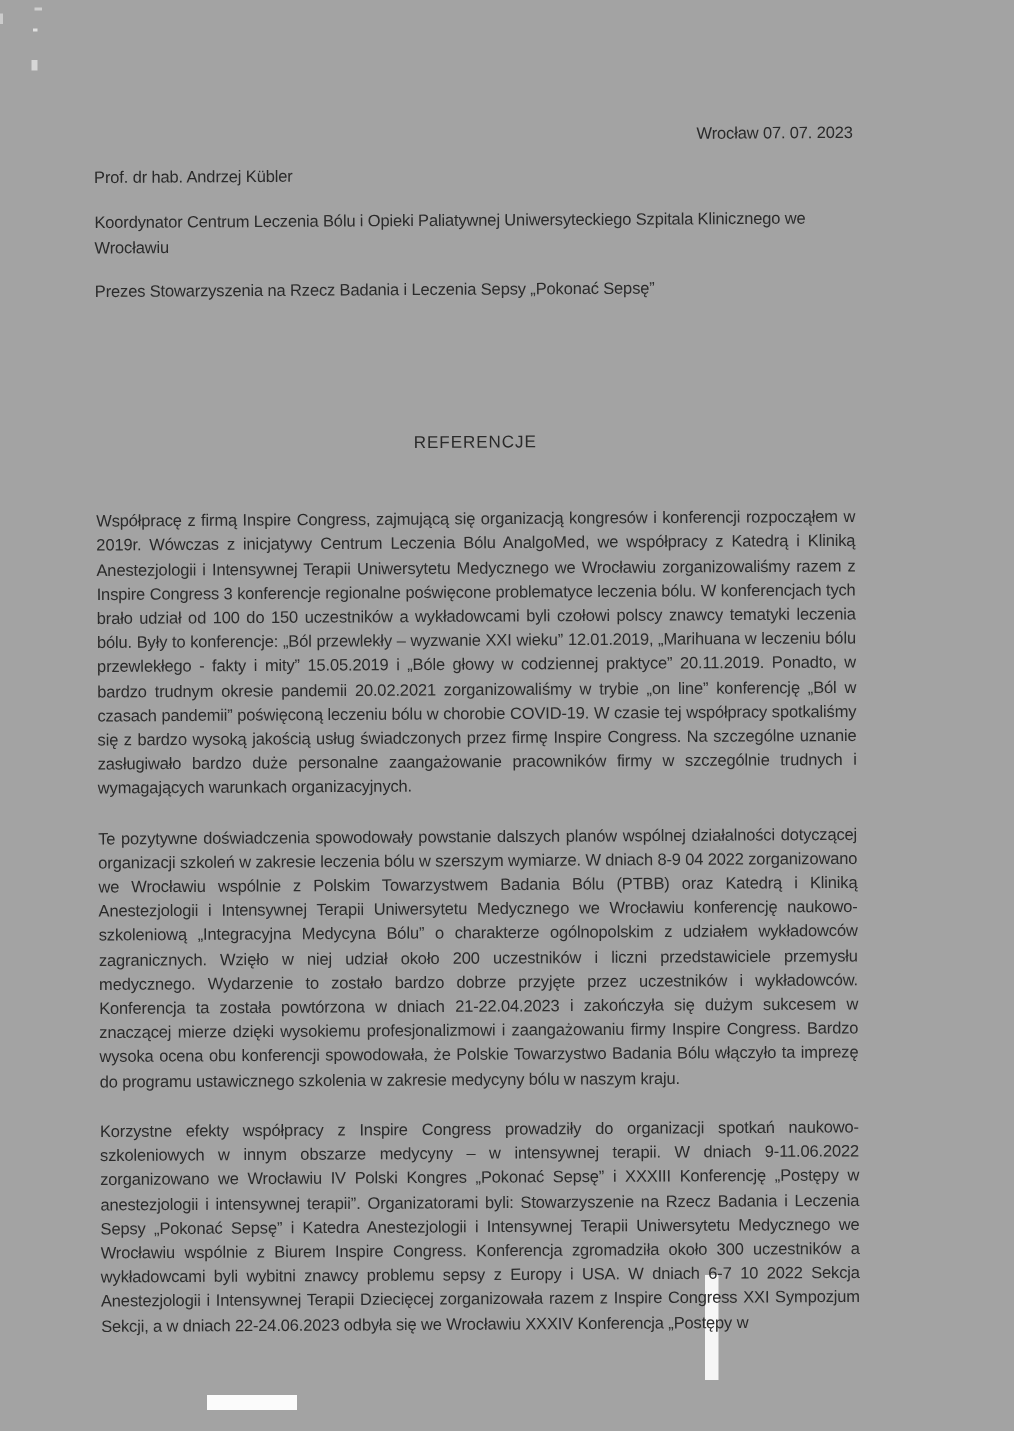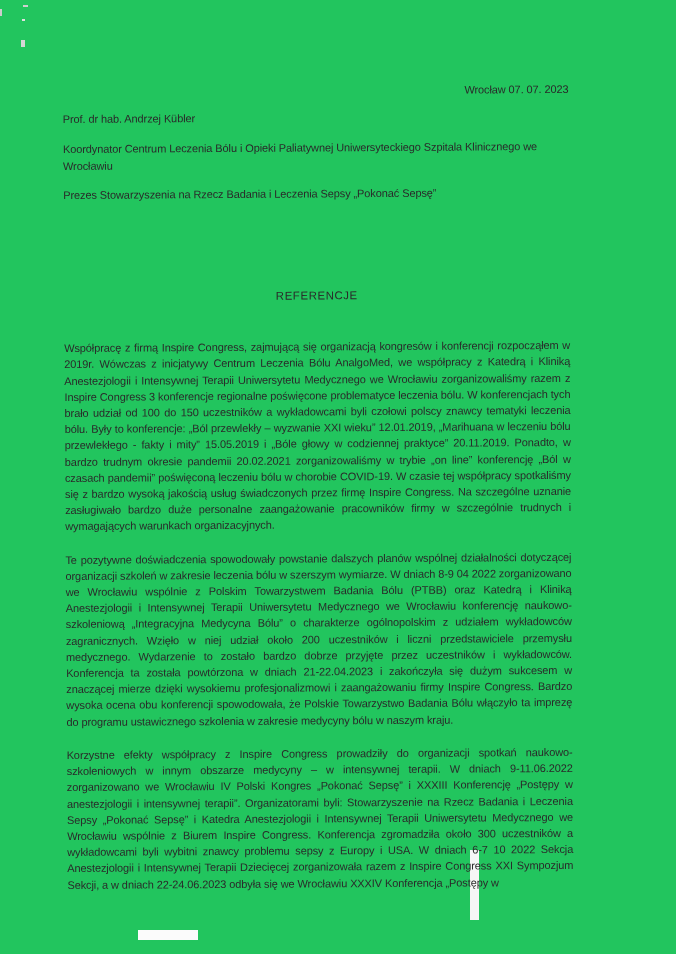--- a/index.html
+++ b/index.html
@@ -4,21 +4,21 @@
 <style>
   html, body {
     margin: 0;
     padding: 0;
     background: #ffffff;
   }
   .page {
     position: relative;
     width: 676px;
     height: 954px;
-    background: #22c55e;
+    background: #a3a3a3;
     overflow: hidden;
     font-family: "Liberation Sans", "DejaVu Sans", sans-serif;
     color: #2a2a2a;
   }
   .content {
     position: absolute;
     left: 62px;
     top: 0;
     width: 506px;
     padding-top: 84px;

